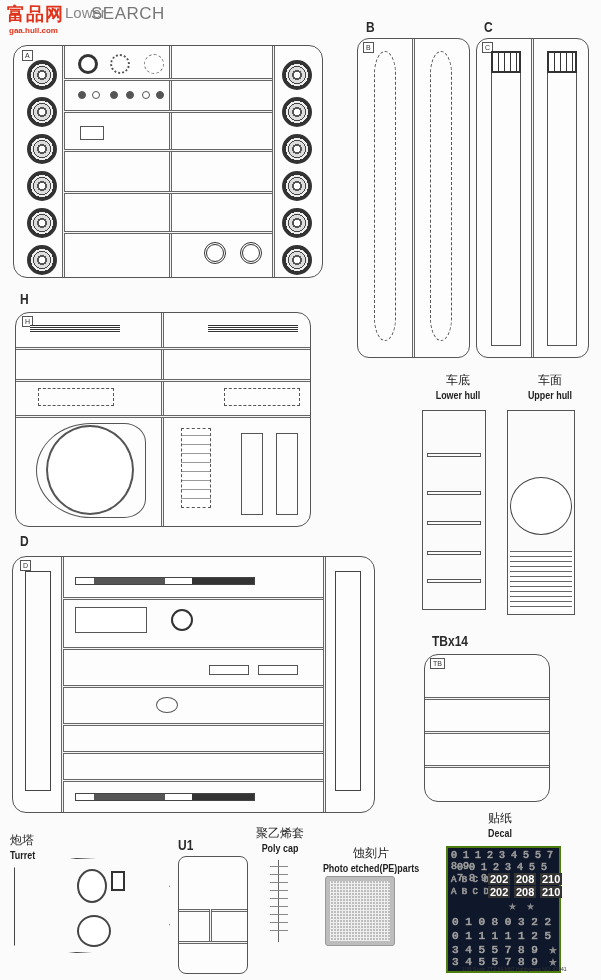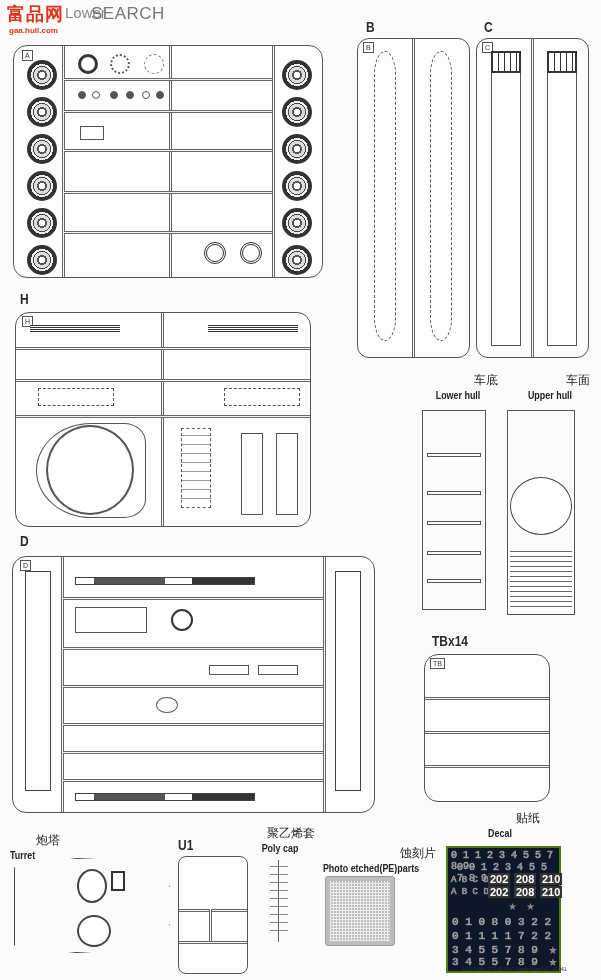--- a/index.html
+++ b/index.html
@@ -5,21 +5,21 @@
   * { box-sizing: border-box; margin: 0; padding: 0; }
   html, body { width: 601px; height: 980px; background: #fbfbfb; overflow: hidden; }
   body { position: relative; font-family: "Liberation Sans", sans-serif; color: #222; }
   .abs { position: absolute; }
   .sprue-letter { position: absolute; font-family: "Liberation Sans", sans-serif; font-weight: bold; font-size: 15px; color: #2a2a2a; transform: scaleX(0.8); transform-origin: left top; }
   .frame { position: absolute; border: 1.6px solid #555; border-radius: 14px; background: #fdfdfd; }
   .tag { position: absolute; font-size: 7px; border: 1px solid #555; padding: 0 2px; background: #fff; line-height: 9px; color: #333; }
   .rail-h { position: absolute; height: 3px; border-top: 1px solid #666; border-bottom: 1px solid #666; background: #f4f4f4; }
   .rail-v { position: absolute; width: 3px; border-left: 1px solid #666; border-right: 1px solid #666; background: #f4f4f4; }
   .caption { position: absolute; text-align: center; color: #222; }
-  .caption .cn { font-family: Liberation Mono, monospace; font-size: 12px; display: block; text-align: right; }
+  .caption .cn { font-family: Liberation Mono, monospace; font-size: 12px; display: block; }
   .caption .en { font-family: "Liberation Sans", sans-serif; font-weight: bold; font-size: 10.5px; display: block; transform: scaleX(0.85); }
   .logo { position: absolute; left: 5px; top: 2px; width: 200px; height: 40px; }
   .logo .cn { position: absolute; left: 2px; top: 0; font-family: "DejaVu Sans", sans-serif; font-weight: bold; font-size: 18px; color: #e0331b; letter-spacing: 1px; }
   .logo .url { position: absolute; left: 4px; top: 24px; font-size: 8px; font-weight: bold; color: #e0331b; }
   .logo .pa { position: absolute; left: 60px; top: 2px; font-size: 15px; color: #888; }
   .logo .search { position: absolute; left: 86px; top: 2px; font-size: 17px; color: #777; letter-spacing: 0.5px; }
   .wheel { position: absolute; width: 30px; height: 30px; border-radius: 50%; border: 2px solid #333; background: radial-gradient(circle, #fff 0 3px, #555 3px 5px, #ddd 5px 8px, #444 8px 9px, #eee 9px 11px, #333 11px 13px); }
   .part { position: absolute; border: 1px solid #555; background: #fff; }
   .partc { position: absolute; border: 1px solid #555; border-radius: 50%; background: #fff; }
   .decal-sheet { position: absolute; background: #0f172a; border: 2px solid #4d7c0f; }
@@ -207,19 +207,19 @@
   <div class="dg" style="left:3px;top:39px;font-size:9px;letter-spacing:0;">A B C D</div>
   <div class="dgb" style="left:40px;top:25px;font-size:11px;">202</div>
   <div class="dgb" style="left:66px;top:25px;font-size:11px;">208</div>
   <div class="dgb" style="left:92px;top:25px;font-size:11px;">210</div>
   <div class="dgb" style="left:40px;top:38px;font-size:11px;">202</div>
   <div class="dgb" style="left:66px;top:38px;font-size:11px;">208</div>
   <div class="dgb" style="left:92px;top:38px;font-size:11px;">210</div>
   <div class="abs" style="left:60px;top:53px;font-size:10px;color:#888;">★</div>
   <div class="abs" style="left:78px;top:53px;font-size:10px;color:#888;">★</div>
   <div class="dg" style="left:4px;top:68px;font-size:11px;letter-spacing:0;">0 1 0 8 0 3 2 2</div>
-  <div class="dg" style="left:4px;top:82px;font-size:11px;letter-spacing:0;">0 1 1 1 1 7 2 2</div>
+  <div class="dg" style="left:4px;top:82px;font-size:11px;letter-spacing:0;">0 1 1 1 1 1 2 5</div>
   <div class="dg" style="left:4px;top:96px;font-size:11px;letter-spacing:0;">3 4 5 5 7 8 9</div>
   <div class="dg" style="left:4px;top:108px;font-size:11px;letter-spacing:0;">3 4 5 5 7 8 9</div>
   <div class="abs" style="left:100px;top:96px;font-size:11px;color:#888;">★</div>
   <div class="abs" style="left:100px;top:108px;font-size:11px;color:#888;">★</div>
 </div>
 <div class="abs" style="left:462px;top:966px;font-size:5px;color:#333;white-space:nowrap;">1/35 Scale   ZTZ 84-M87   Hobbyboss NO. 82441</div>
 
 </body></html>

